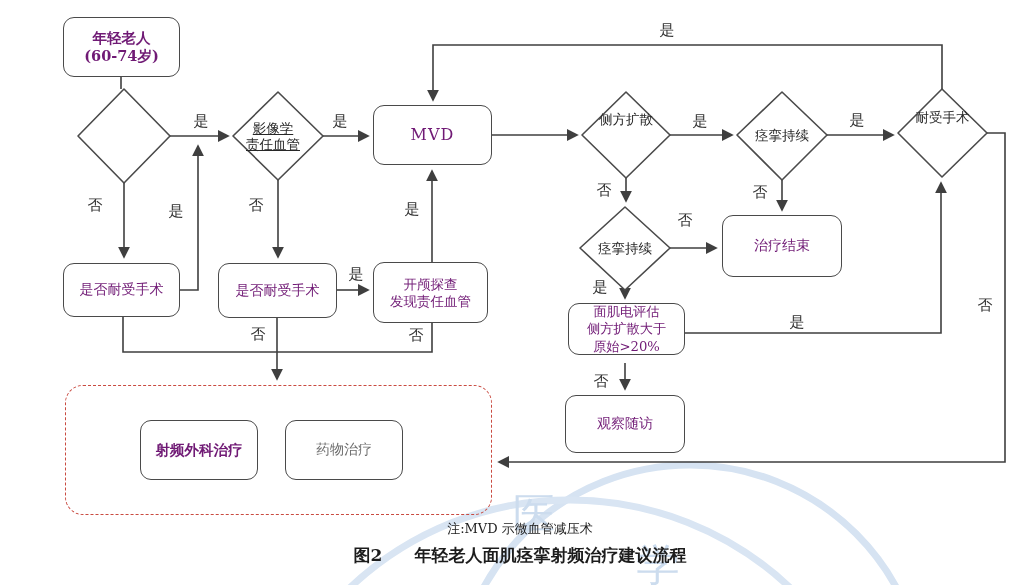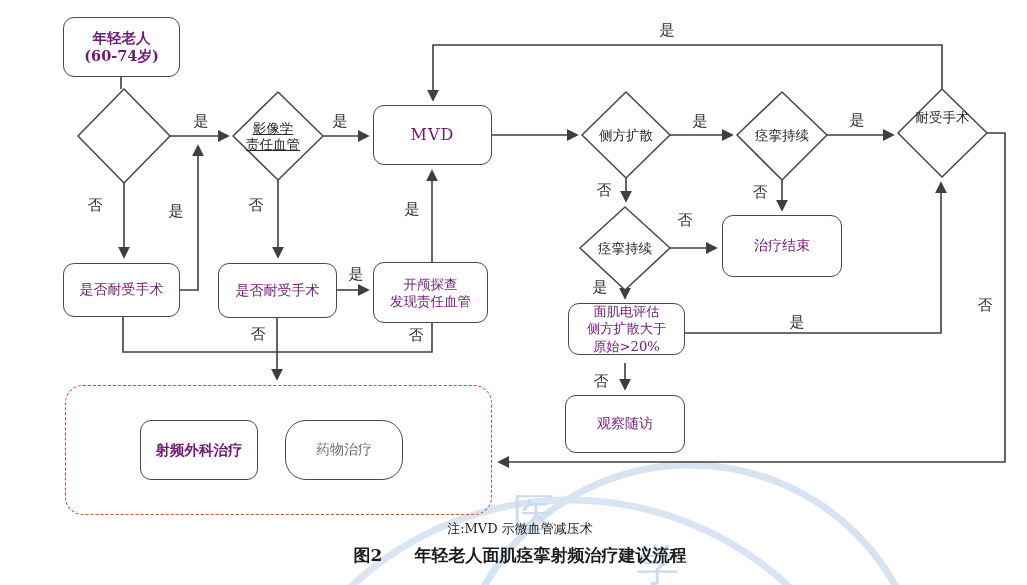--- a/index.html
+++ b/index.html
@@ -126,29 +126,29 @@
   </div>
 
   <div class="node" style="left:565px; top:395px; width:120px; height:58px;">
     <span class="ln">观察随访</span>
   </div>
 
   <div class="node bold" style="left:140px; top:420px; width:118px; height:60px; font-size:14.5px;">
     <span class="ln">射频外科治疗</span>
   </div>
 
-  <div class="node gray-text" style="left:285px; top:420px; width:118px; height:60px;border-radius:21px;">
+  <div class="node gray-text" style="left:285px; top:420px; width:118px; height:60px;">
     <span class="ln">药物治疗</span>
   </div>
 
   <div class="dtext" style="left:228px; top:92px; width:90px; height:88px;text-decoration:underline;">
     <span class="ln">影像学</span>
     <span class="ln">责任血管</span>
   </div>
-  <div class="dtext" style="left:582px; top:93px; width:88px; height:84px;">
+  <div class="dtext" style="left:582px; top:77px; width:88px; height:84px;">
     <span class="ln">侧方扩散</span>
   </div>
   <div class="dtext" style="left:737px; top:93px; width:90px; height:84px;">
     <span class="ln">痉挛持续</span>
   </div>
   <div class="dtext" style="left:898px; top:75px; width:89px; height:84px;">
     <span class="ln">耐受手术</span>
   </div>
   <div class="dtext" style="left:580px; top:206px; width:90px; height:84px;">
     <span class="ln">痉挛持续</span>

